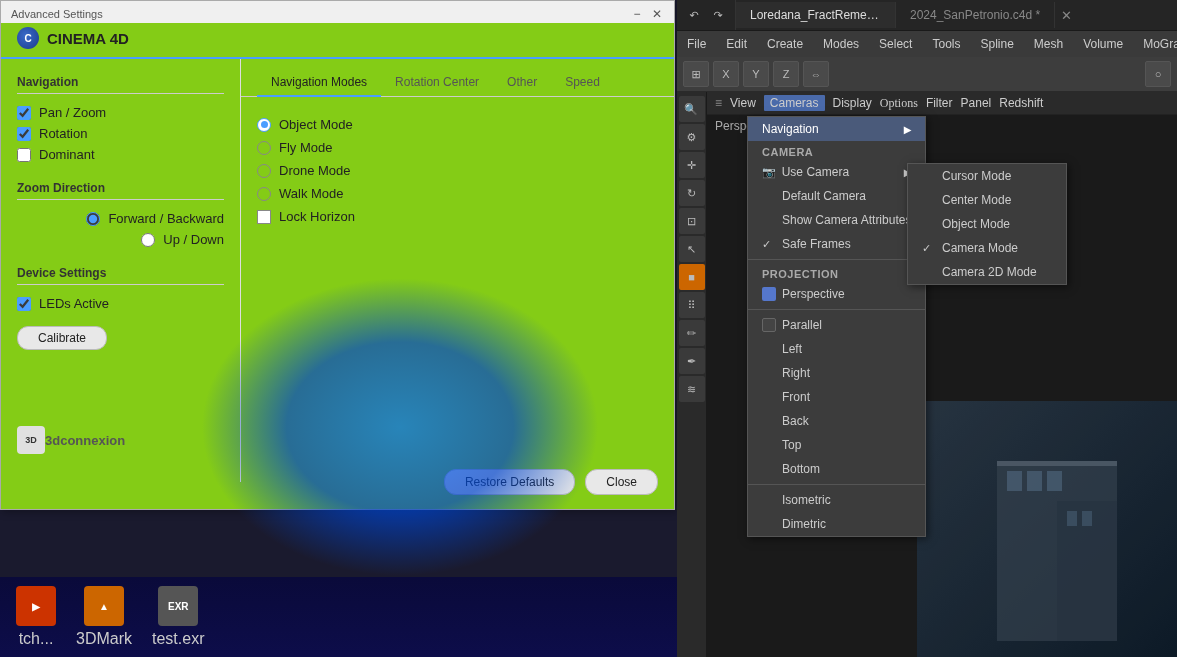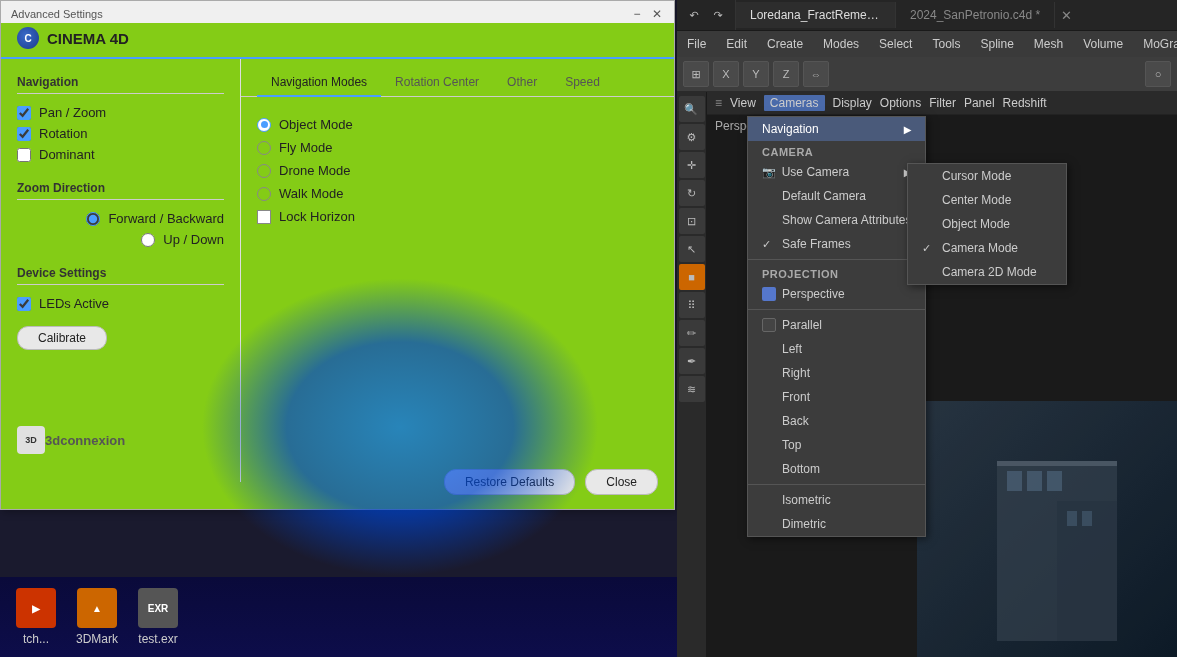--- a/index.html
+++ b/index.html
@@ -426,21 +426,21 @@
     }
     .taskbar-icon-img {
       width: 40px; height: 40px;
       border-radius: 4px;
       display: flex; align-items: center; justify-content: center;
       font-size: 10px;
       color: white;
       font-weight: bold;
     }
     .taskbar-icon-label {
-      font-size: 12px;
+      font-size: 16px;
       color: #ccc;
     }
 
     
     .blue-blob {
       position: absolute;
       bottom: 80px;
       left: 200px;
       width: 400px;
       height: 300px;
@@ -635,21 +635,21 @@
       <div class="c4d-left-btn">≋</div>
     </div>
 
     <div class="c4d-viewport">
 
       <div style="background:#2a2a2a;padding:3px 8px;display:flex;align-items:center;gap:8px;font-size:12px;color:#ccc;border-bottom:1px solid #222;">
         <span style="color:#888;">≡</span>
         <span style="cursor:pointer;">View</span>
         <span style="background:#4a6aaa;padding:1px 6px;border-radius:1px;cursor:pointer;">Cameras</span>
         <span style="cursor:pointer;">Display</span>
-        <span style="cursor:pointer;">Options</span>
+        <span style="cursor:pointer;font-family:Liberation Serif, serif;">Options</span>
         <span style="cursor:pointer;">Filter</span>
         <span style="cursor:pointer;">Panel</span>
         <span style="cursor:pointer;">Redshift</span>
       </div>
 
       <div style="position:relative;padding:4px 8px;display:flex;align-items:center;gap:8px;">
         <span class="persp-label">Perspecti</span>
         <span style="font-size:12px;color:#888;">Move ✛</span>
       </div>
 

